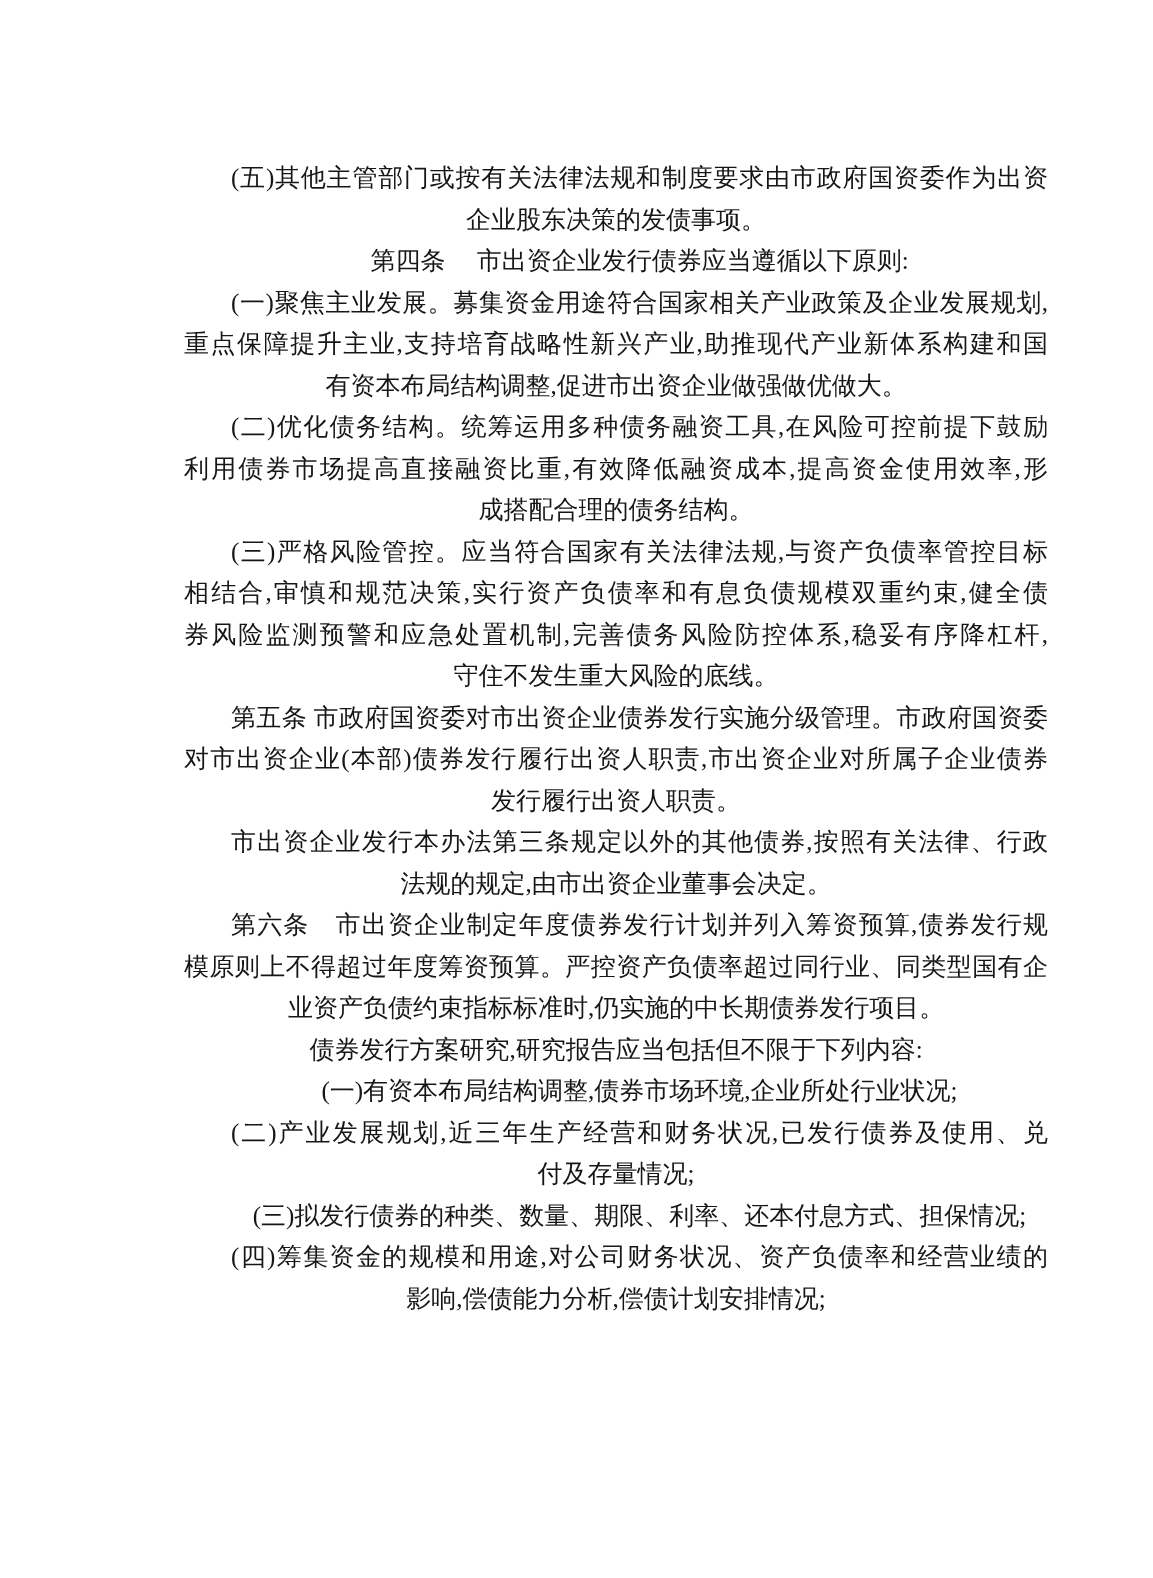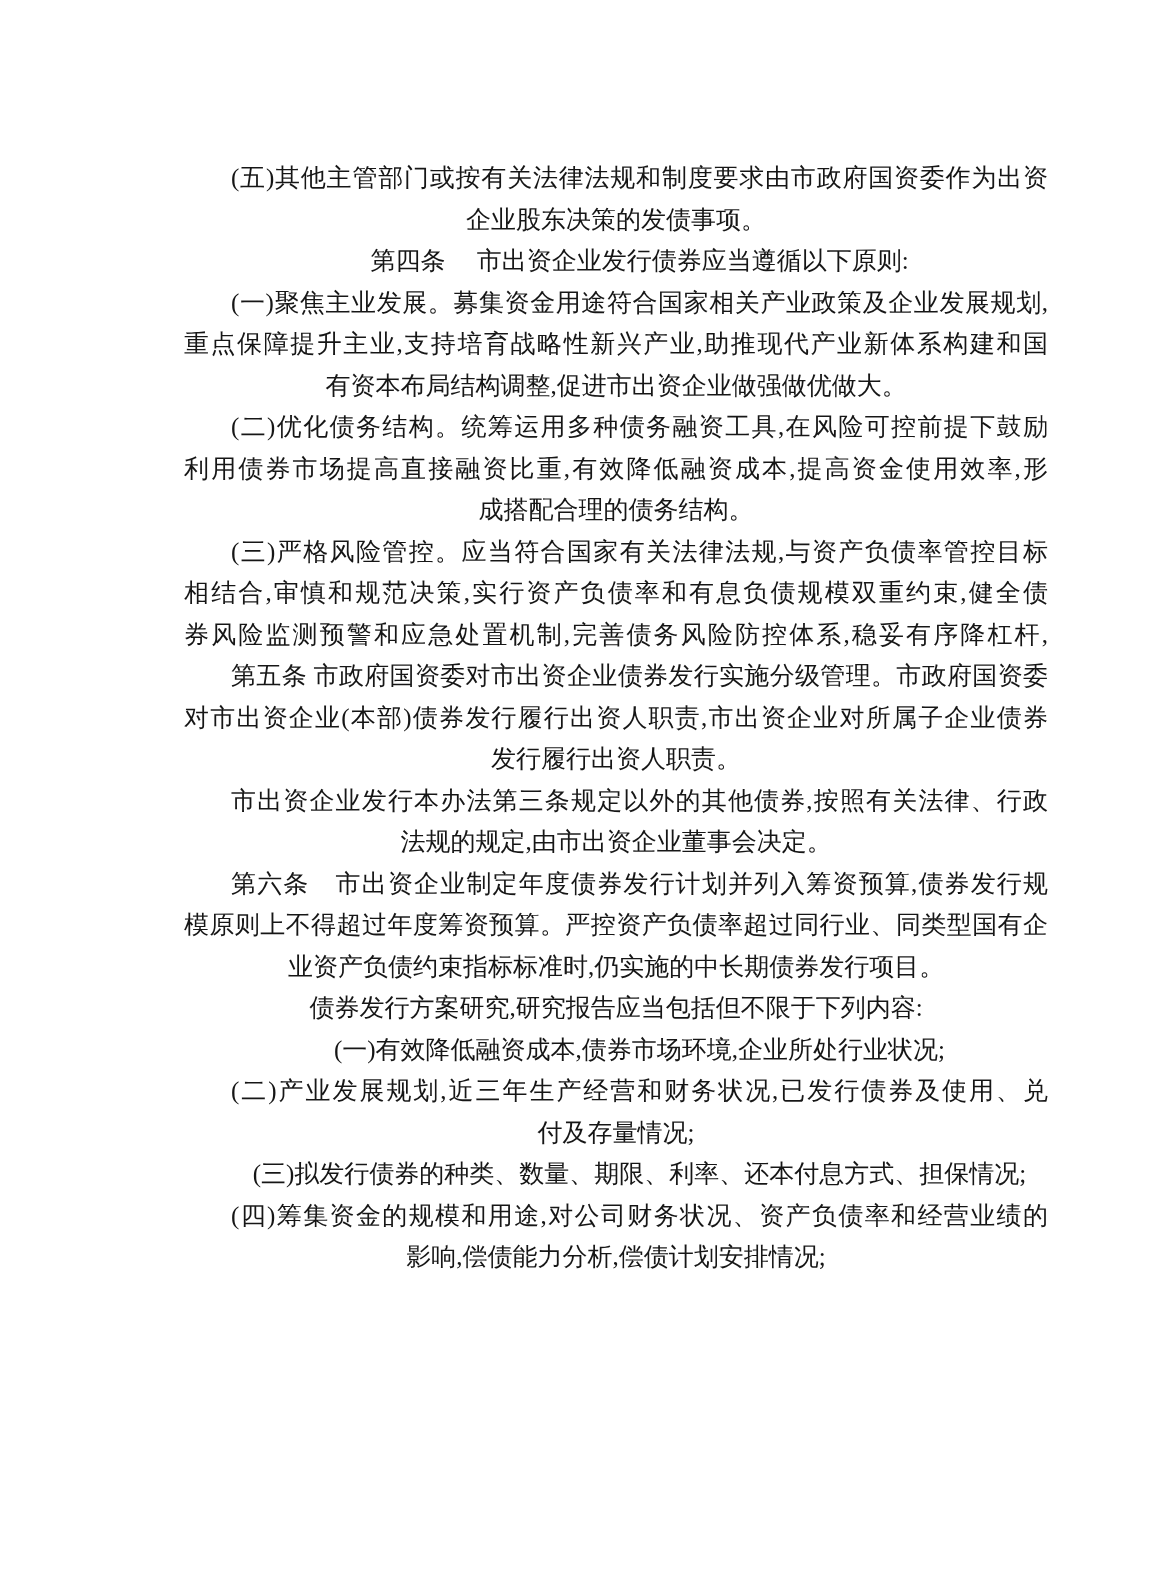--- a/index.html
+++ b/index.html
@@ -51,29 +51,30 @@
     <div class="line ind">第四条　 市出资企业发行债券应当遵循以下原则:</div>
     <div class="line ind j">(一)聚焦主业发展。募集资金用途符合国家相关产业政策及企业发展规划,</div>
     <div class="line j">重点保障提升主业,支持培育战略性新兴产业,助推现代产业新体系构建和国</div>
     <div class="line">有资本布局结构调整,促进市出资企业做强做优做大。</div>
     <div class="line ind j">(二)优化债务结构。统筹运用多种债务融资工具,在风险可控前提下鼓励</div>
     <div class="line j">利用债券市场提高直接融资比重,有效降低融资成本,提高资金使用效率,形</div>
     <div class="line">成搭配合理的债务结构。</div>
     <div class="line ind j">(三)严格风险管控。应当符合国家有关法律法规,与资产负债率管控目标</div>
     <div class="line j">相结合,审慎和规范决策,实行资产负债率和有息负债规模双重约束,健全债</div>
     <div class="line j">券风险监测预警和应急处置机制,完善债务风险防控体系,稳妥有序降杠杆,</div>
+    <div class="line">守住不发生重大风险的底线。</div>
     <div class="line ind j">第五条 市政府国资委对市出资企业债券发行实施分级管理。市政府国资委</div>
     <div class="line j">对市出资企业(本部)债券发行履行出资人职责,市出资企业对所属子企业债券</div>
     <div class="line">发行履行出资人职责。</div>
     <div class="line ind j">市出资企业发行本办法第三条规定以外的其他债券,按照有关法律、行政</div>
     <div class="line">法规的规定,由市出资企业董事会决定。</div>
     <div class="line ind j">第六条　市出资企业制定年度债券发行计划并列入筹资预算,债券发行规</div>
     <div class="line j">模原则上不得超过年度筹资预算。严控资产负债率超过同行业、同类型国有企</div>
     <div class="line">业资产负债约束指标标准时,仍实施的中长期债券发行项目。</div>
     <div class="line">债券发行方案研究,研究报告应当包括但不限于下列内容:</div>
-    <div class="line ind">(一)有效降低融资成本,债券市场环境,企业所处行业状况;</div>
+    <div class="line ind">(一)有资本布局结构调整,债券市场环境,企业所处行业状况;</div>
     <div class="line ind j">(二)产业发展规划,近三年生产经营和财务状况,已发行债券及使用、兑</div>
     <div class="line">付及存量情况;</div>
     <div class="line ind">(三)拟发行债券的种类、数量、期限、利率、还本付息方式、担保情况;</div>
     <div class="line ind j">(四)筹集资金的规模和用途,对公司财务状况、资产负债率和经营业绩的</div>
     <div class="line">影响,偿债能力分析,偿债计划安排情况;</div>
   </div>
 </div>
 
 </body></html>

